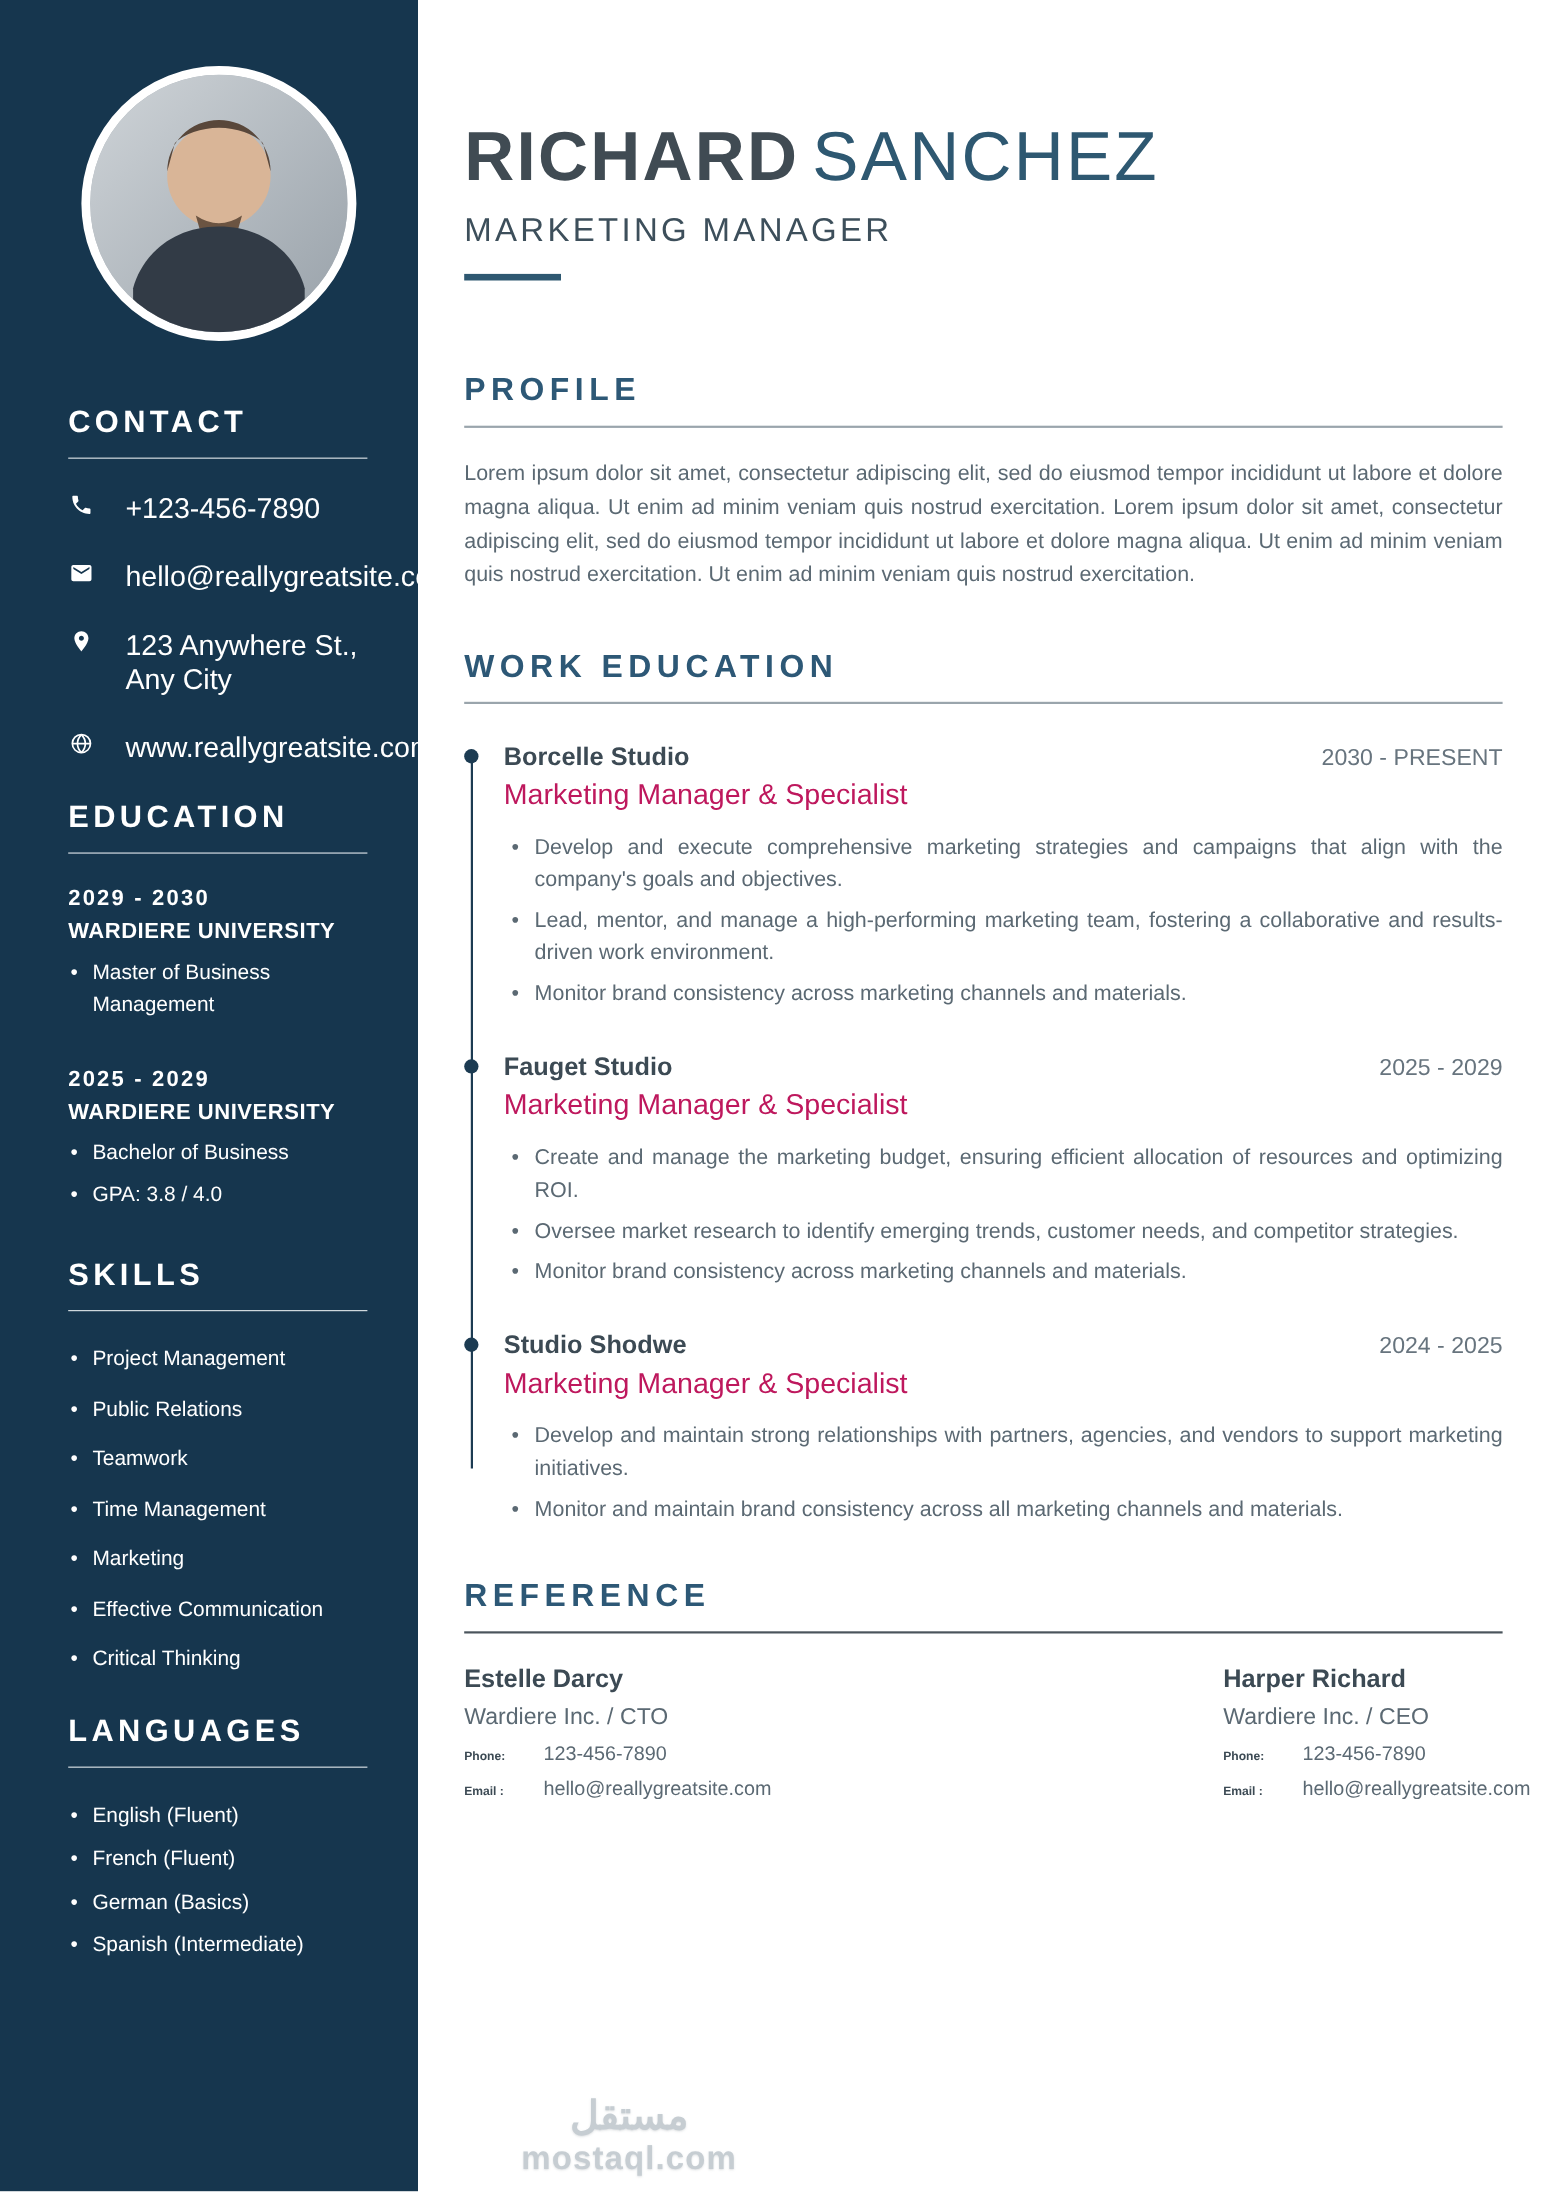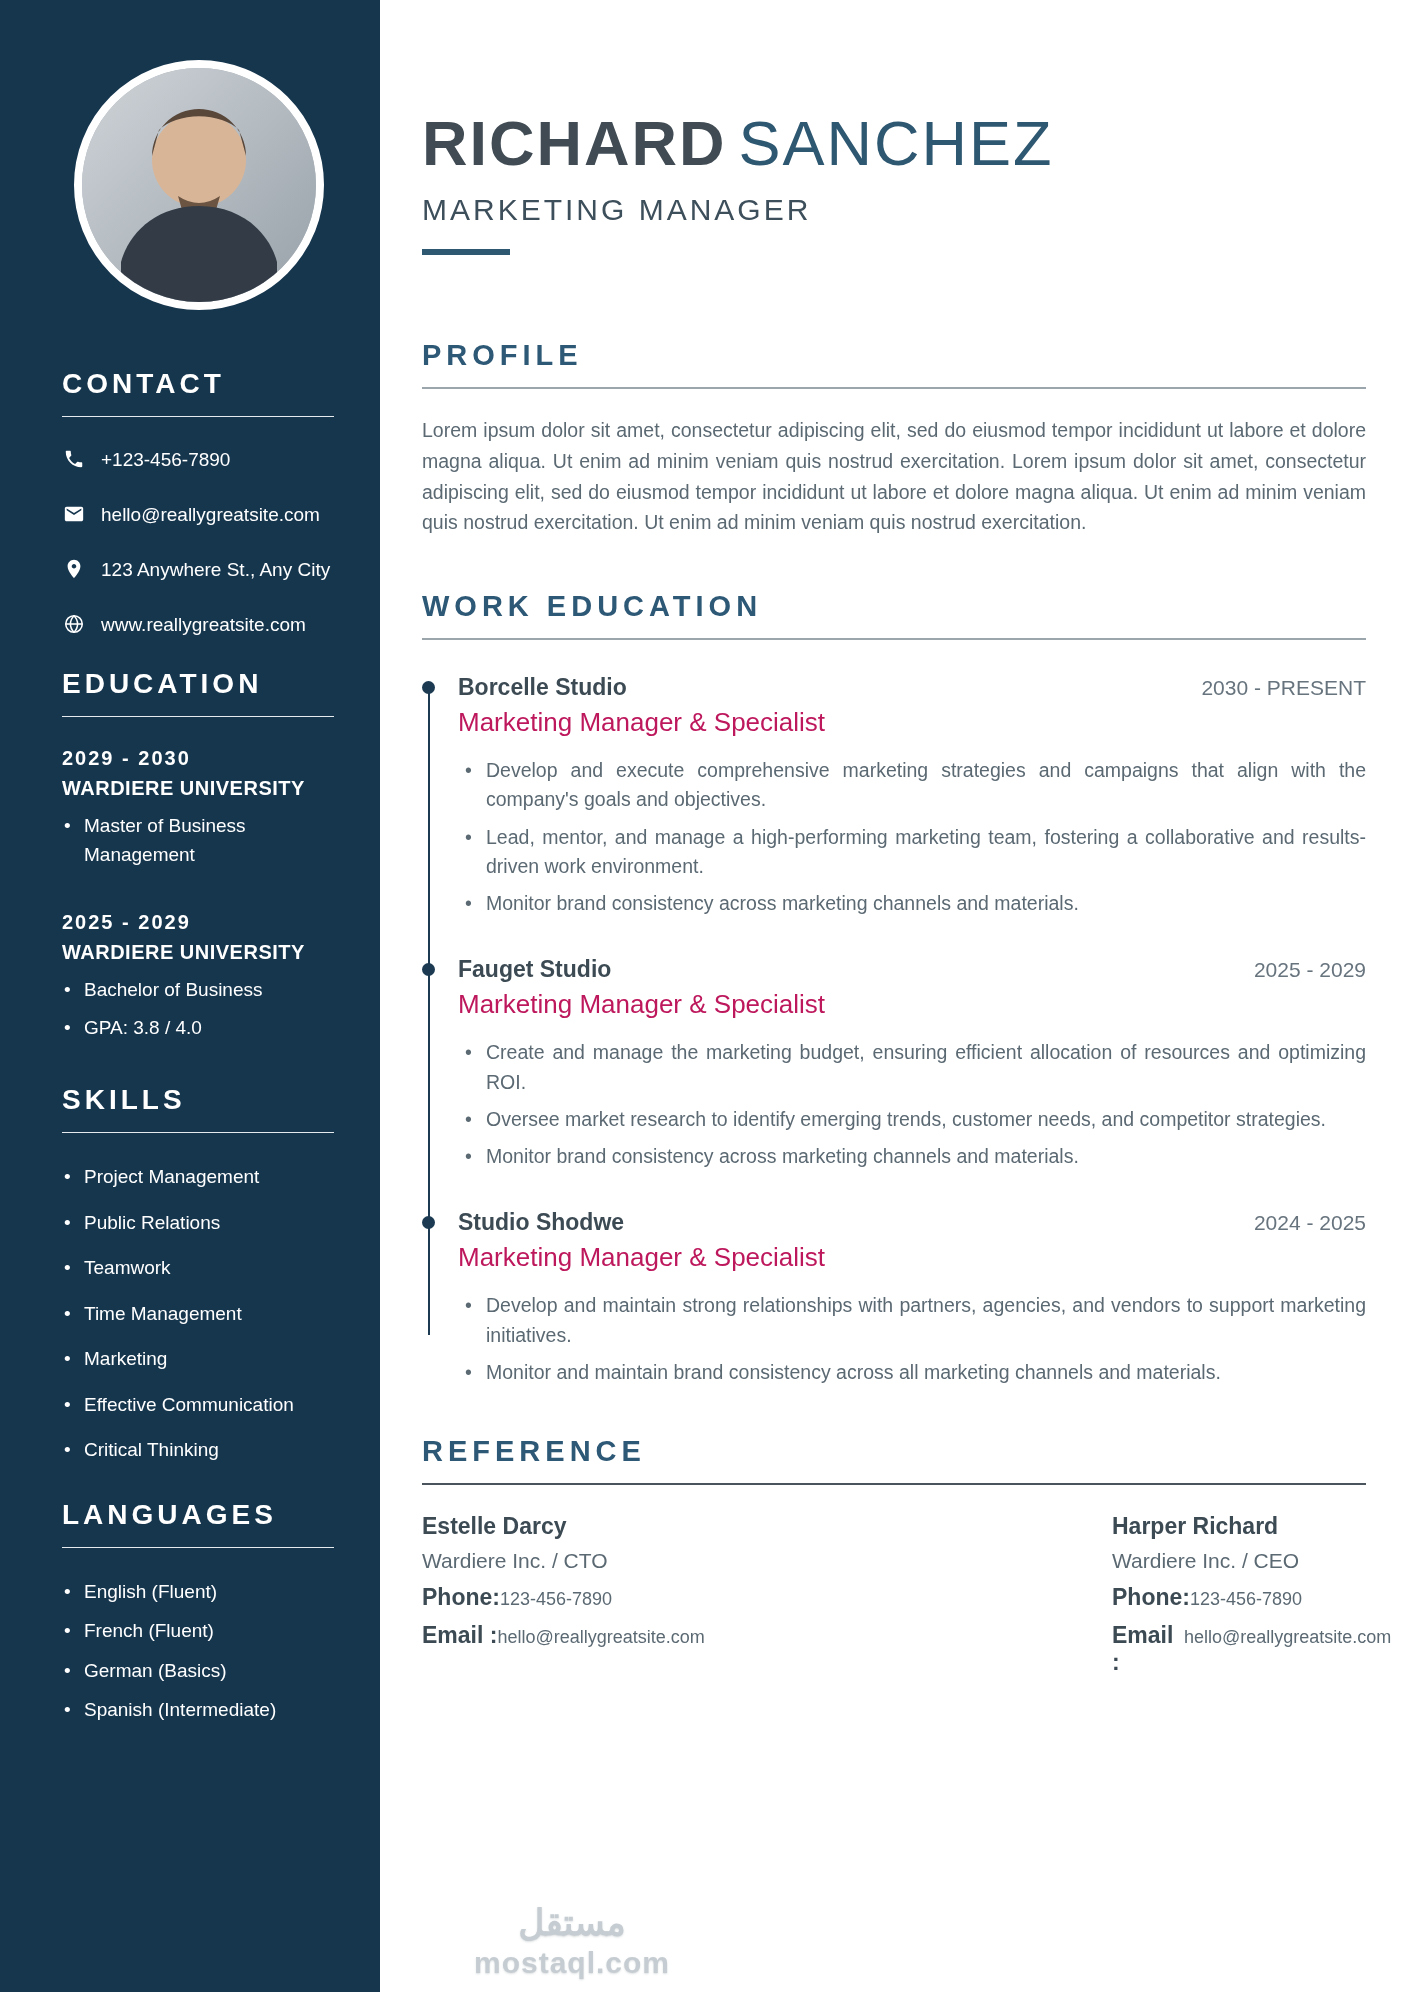--- a/index.html
+++ b/index.html
@@ -20,21 +20,21 @@
     border:8px solid #ffffff; overflow:hidden; background:#aeb6bd;
   }
   .photo-wrap svg { display:block; width:100%; height:100%; }
   .side-section { margin-top:58px; }
   .side-heading {
     font-size:28px; font-weight:700; letter-spacing:4px; color:#ffffff;
   }
   .side-rule { height:1px; background:#e4eaee; width:272px; margin:16px 0 30px; }
 
   .contact-list { list-style:none; }
-  .contact-list li { display:flex; align-items:flex-end; gap:15px; font-size:19px; margin-bottom:31px; }
+  .contact-list li { display:flex; align-items:flex-start; gap:28px; font-size:26px; margin-bottom:31px; }
   .cicon { width:24px; height:24px; flex:0 0 24px; display:flex; align-items:center; justify-content:center; }
   .cicon svg { width:22px; height:22px; }
 
   .edu-entry { margin-bottom:42px; }
   .edu-years { font-size:20px; font-weight:700; letter-spacing:2px; margin-bottom:7px; }
   .edu-school { font-size:20px; font-weight:700; letter-spacing:0.5px; margin-bottom:12px; }
   .side-list { list-style:none; }
   .side-list li { position:relative; padding-left:22px; font-size:19px; line-height:1.5; margin-bottom:9px; }
   .side-list li::before { content:'•'; position:absolute; left:2px; top:0; }
   .skills-list li { margin-bottom:17px; }
@@ -74,21 +74,21 @@
   .job-bullets li {
     position:relative; padding-left:28px; font-size:19.5px; line-height:1.5;
     color:#5b6973; text-align:justify; margin-bottom:8px;
   }
   .job-bullets li::before { content:'•'; position:absolute; left:7px; top:0; color:#5b6973; }
 
   .ref-grid { display:grid; grid-template-columns:690px 1fr; margin-top:28px; }
   .ref-name { font-size:23px; font-weight:700; color:#3c4a54; }
   .ref-pos { font-size:21px; color:#5b6973; margin-top:9px; }
   .ref-line { display:flex; align-items:baseline; margin-top:11px; }
-  .ref-label { font-size:23px; font-weight:700; color:#3c4a54; min-width:72px; }
+  .ref-label { font-size:11px; font-weight:700; color:#3c4a54; min-width:72px; }
   .ref-val { font-size:18px; color:#5b6973; }
 
   .watermark {
     position:absolute; left:452px; top:1902px; width:240px; text-align:center;
     color:#c6cdd2; text-shadow:0 1px 2px rgba(120,130,138,0.25); pointer-events:none;
   }
   .watermark .wm-ar { display:block; font-size:36px; font-weight:700; }
   .watermark .wm-en { display:block; font-size:30px; font-weight:700; letter-spacing:1px; margin-top:2px; }
 </style>
 </head>

